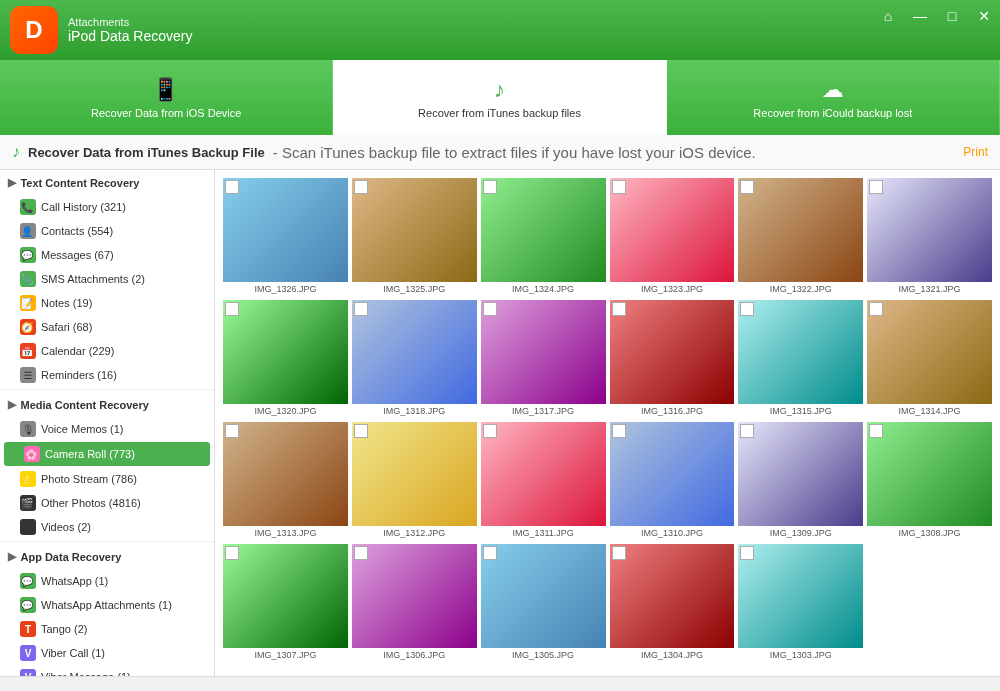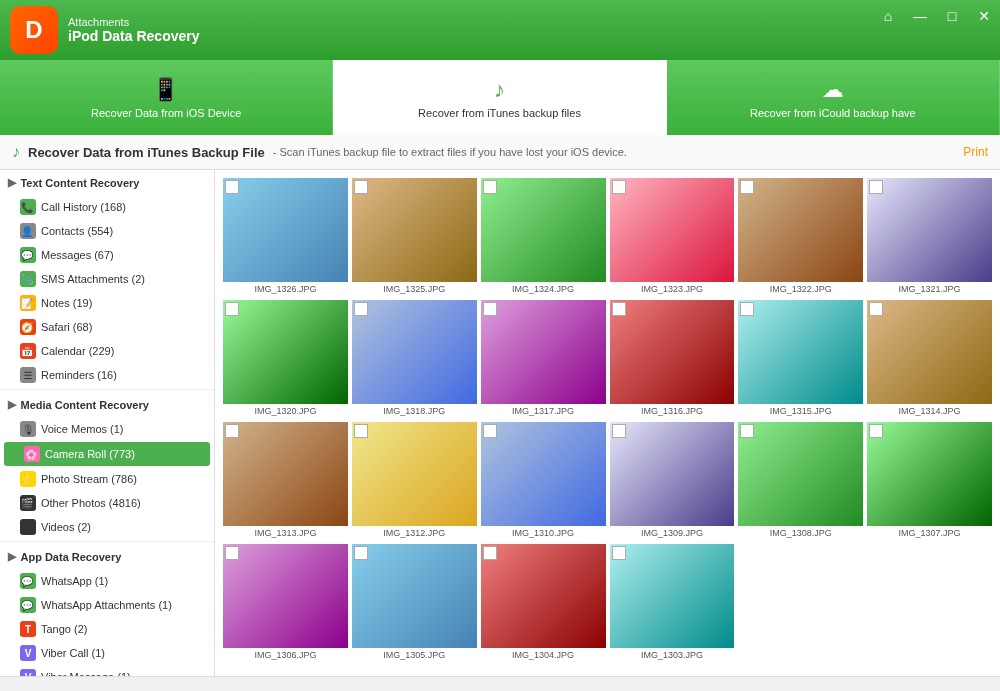--- a/index.html
+++ b/index.html
@@ -17,21 +17,21 @@
     .app-logo {
       width: 48px; height: 48px;
       background: linear-gradient(135deg, #ff6600, #ff4400);
       border-radius: 10px;
       display: flex; align-items: center; justify-content: center;
       color: white; font-size: 24px; font-weight: bold;
       margin-right: 10px;
     }
     .app-name { color: white; }
     .app-name .brand { font-size: 11px; opacity: 0.9; }
-    .app-name .product { font-size: 14px; font-weight: bold; }
+    .app-name .product { font-size: 14px; font-weight: normal; }
 
     .title-bar-controls {
       position: absolute; right: 0; top: 0;
       display: flex; align-items: center;
     }
     .title-btn {
       width: 32px; height: 32px;
       display: flex; align-items: center; justify-content: center;
       color: white; font-size: 14px; cursor: pointer;
     }
@@ -100,21 +100,21 @@
     
     .content-header {
       background: #f9f9f9;
       border-bottom: 1px solid #ddd;
       padding: 8px 12px;
       display: flex; align-items: center; justify-content: space-between;
     }
     .content-header-left { display: flex; align-items: center; gap: 8px; }
     .header-icon { color: #4CAF50; font-size: 16px; }
     .header-title { font-size: 13px; font-weight: bold; color: #333; }
-    .header-desc { font-size: 11px; color: #666; }
+    .header-desc { font-size: 15px; color: #666; }
     .print-link { color: #ff9900; font-size: 12px; cursor: pointer; text-decoration: none; }
 
     
     .photo-grid-container {
       flex: 1;
       overflow-y: scroll;
       padding: 8px;
       display: grid;
       grid-template-columns: repeat(6, 1fr);
       gap: 4px;
@@ -194,21 +194,21 @@
   <div class="tab">
     <span class="tab-icon">📱</span>
     <span>Recover Data from iOS Device</span>
   </div>
   <div class="tab active">
     <span class="tab-icon">♪</span>
     <span>Recover from iTunes backup files</span>
   </div>
   <div class="tab">
     <span class="tab-icon">☁</span>
-    <span>Recover from iCould backup have</span>
+    <span>Recover from iCould backup lost</span>
   </div>
 </div>
 
 <div class="content-header">
   <div class="content-header-left">
     <span class="header-icon">♪</span>
     <span class="header-title">Recover Data from iTunes Backup File</span>
     <span class="header-desc">- Scan iTunes backup file to extract files if you have lost your iOS device.</span>
   </div>
   <a class="print-link">Print</a>
@@ -217,21 +217,21 @@
 <div class="main-content">
 
   <div class="sidebar">
 
     <div class="sidebar-section-header">
       <span class="arrow">▶</span>
       <span>Text Content Recovery</span>
     </div>
     <div class="sidebar-item">
       <div class="sidebar-item-icon" style="background:#4CAF50;">📞</div>
-      <span>Call History (168)</span>
+      <span>Call History (321)</span>
     </div>
     <div class="sidebar-item">
       <div class="sidebar-item-icon" style="background:#888;">👤</div>
       <span>Contacts (554)</span>
     </div>
     <div class="sidebar-item">
       <div class="sidebar-item-icon" style="background:#4CAF50;">💬</div>
       <span>Messages (67)</span>
     </div>
     <div class="sidebar-item">
@@ -390,20 +390,26 @@
           </div>
           <div class="photo-label">IMG_1313.JPG</div>
         </div>
         <div class="photo-item">
           <div class="photo-thumb p8">
             <div class="photo-check"></div>
           </div>
           <div class="photo-label">IMG_1312.JPG</div>
         </div>
         <div class="photo-item">
+          <div class="photo-thumb p4">
+            <div class="photo-check"></div>
+          </div>
+          <div class="photo-label">IMG_1311.JPG</div>
+        </div>
+        <div class="photo-item">
           <div class="photo-thumb p9">
             <div class="photo-check"></div>
           </div>
           <div class="photo-label">IMG_1310.JPG</div>
         </div>
         <div class="photo-item">
           <div class="photo-thumb p6">
             <div class="photo-check"></div>
           </div>
           <div class="photo-label">IMG_1309.JPG</div>

